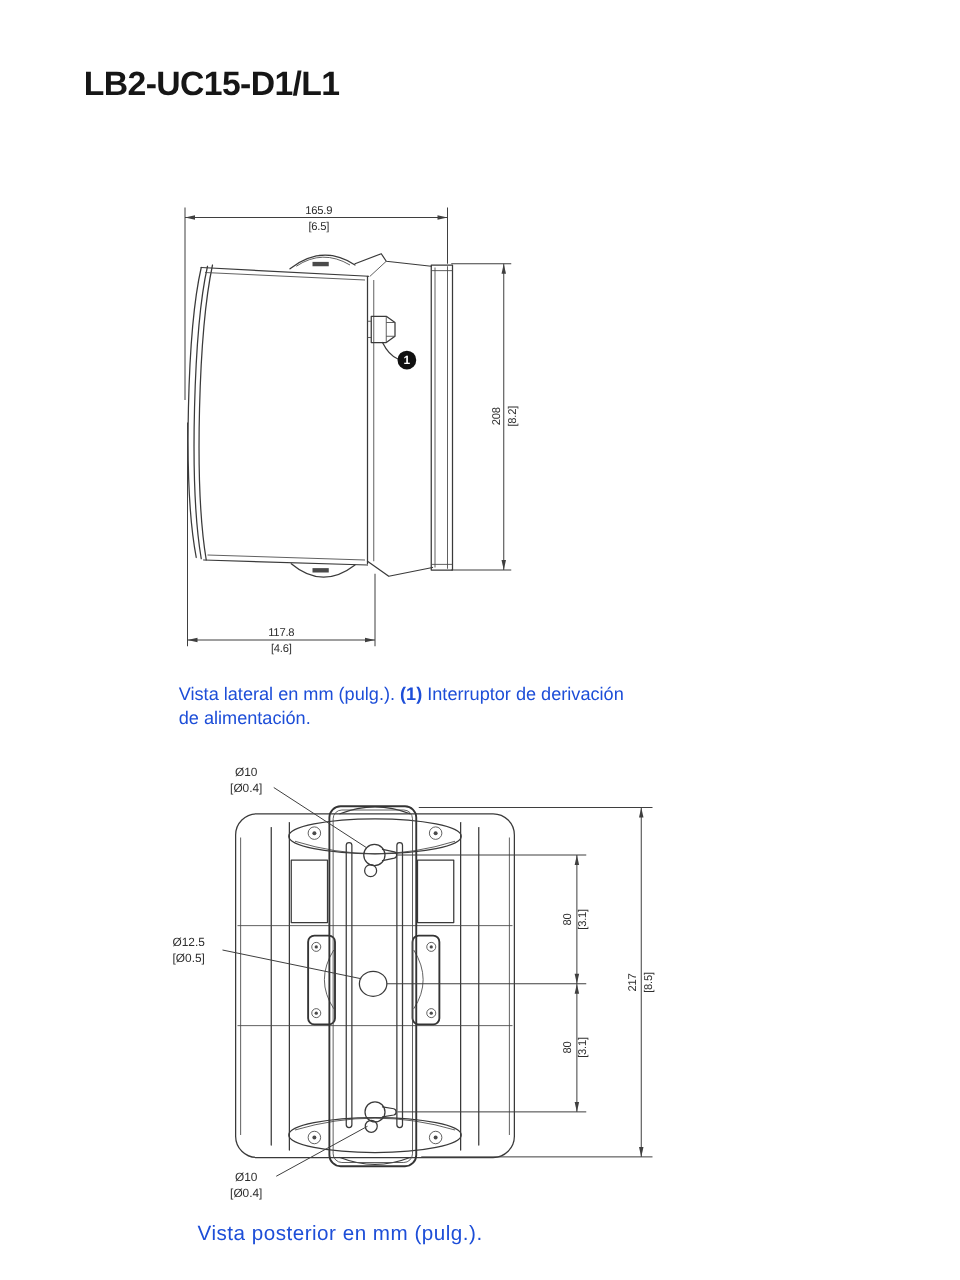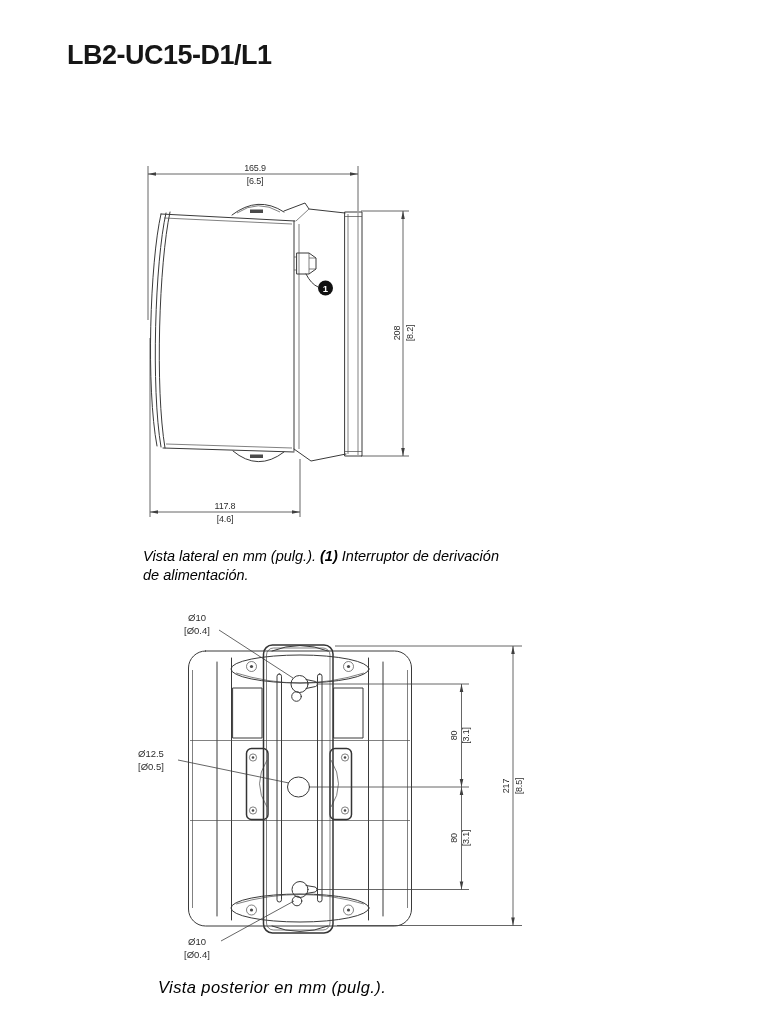--- a/index.html
+++ b/index.html
@@ -2,25 +2,25 @@
 <html><head>
 <meta charset="utf-8">
 <style>
   html,body{margin:0;padding:0;background:#e8e8e8;}
   .page{
     position:relative;width:768px;height:1024px;margin:0 auto;
     background:#ffffff;overflow:hidden;
     font-family:"Liberation Sans",sans-serif;color:#1f1f1f;
   }
   .title{
-    position:absolute;left:67px;top:40px;margin:0;
+    position:absolute;left:67px;top:52px;margin:0;
     font-size:27px;font-weight:bold;letter-spacing:-0.5px;color:#161616;
   }
   .caption{
-    position:absolute;font-style:italic;color:#000000;
+    position:absolute;color:#1d4ed8;
   }
   .caption-1{left:143px;top:532px;width:470px;font-size:14.5px;line-height:19px;}
   .caption-2{left:136px;top:961px;font-size:16.5px;letter-spacing:0.4px;margin-left:22px;}
   svg{position:absolute;overflow:visible;}
   #side-view{left:140px;top:160px;}
   #rear-view{left:130px;top:603px;}
   .obj{stroke:#3a3a3a;stroke-width:1;fill:none;stroke-linejoin:round;stroke-linecap:round;}
   .obj-heavy{stroke:#343434;stroke-width:1.5;fill:none;stroke-linejoin:round;}
   .obj-thin{stroke:#4a4a4a;stroke-width:0.7;fill:none;}
   .dim{stroke:#3f3f3f;stroke-width:0.8;fill:none;}

